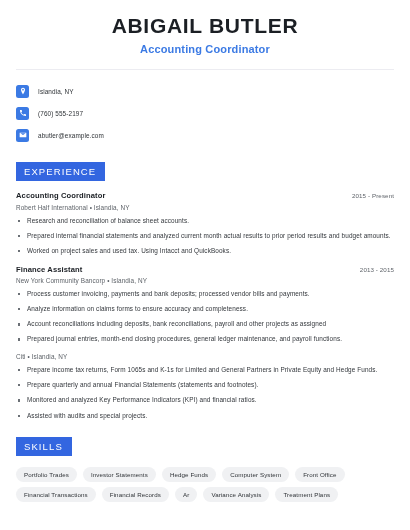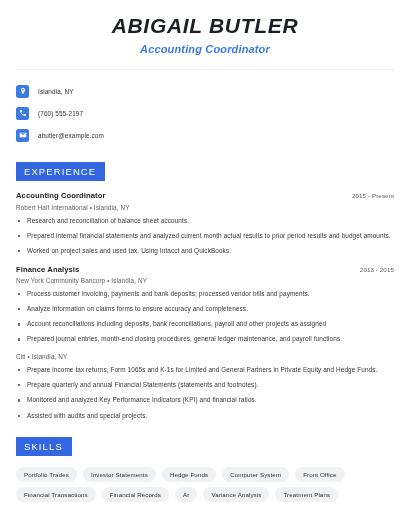--- a/index.html
+++ b/index.html
@@ -19,21 +19,20 @@
     height: 530px;
     box-sizing: border-box;
     padding: 0 16px;
     position: relative;
   }
 
   
   .header {
     text-align: center;
     padding-top: 14px;
-    font-style: italic;
   }
   .full-name {
     font-size: 21px;
     font-weight: bold;
     letter-spacing: 0.7px;
     color: #1b1f24;
     line-height: 1.15;
   }
   .job-title {
     font-size: 11px;
@@ -209,21 +208,21 @@
         <div class="job-company">Robert Half International • Islandia, NY</div>
         <ul class="bullets">
           <li class="bullet">Research and reconciliation of balance sheet accounts.</li>
           <li class="bullet">Prepared internal financial statements and analyzed current month actual results to prior period results and budget amounts.</li>
           <li class="bullet">Worked on project sales and used tax. Using Intacct and QuickBooks.</li>
         </ul>
       </div>
 
       <div class="job">
         <div class="job-head">
-          <span class="job-role">Finance Analysis</span>
+          <span class="job-role">Finance Assistant</span>
           <span class="job-dates">2013 - 2015</span>
         </div>
         <div class="job-company">New York Community Bancorp • Islandia, NY</div>
         <ul class="bullets">
           <li class="bullet">Process customer invoicing, payments and bank deposits; processed vendor bills and payments.</li>
           <li class="bullet">Analyze information on claims forms to ensure accuracy and completeness.</li>
           <li class="bullet">Account reconciliations including deposits, bank reconciliations, payroll and other projects as assigned</li>
           <li class="bullet">Prepared journal entries, month-end closing procedures, general ledger maintenance, and payroll functions.</li>
         </ul>
       </div>

